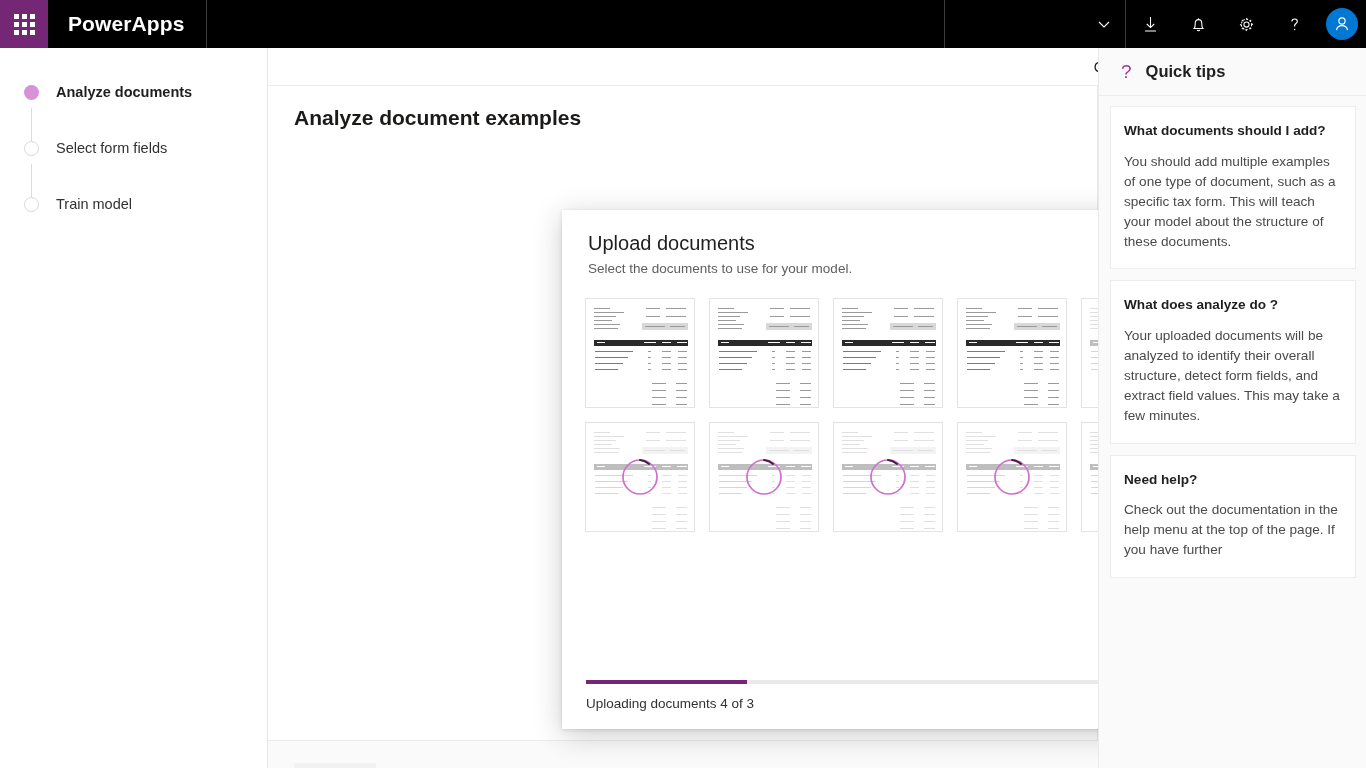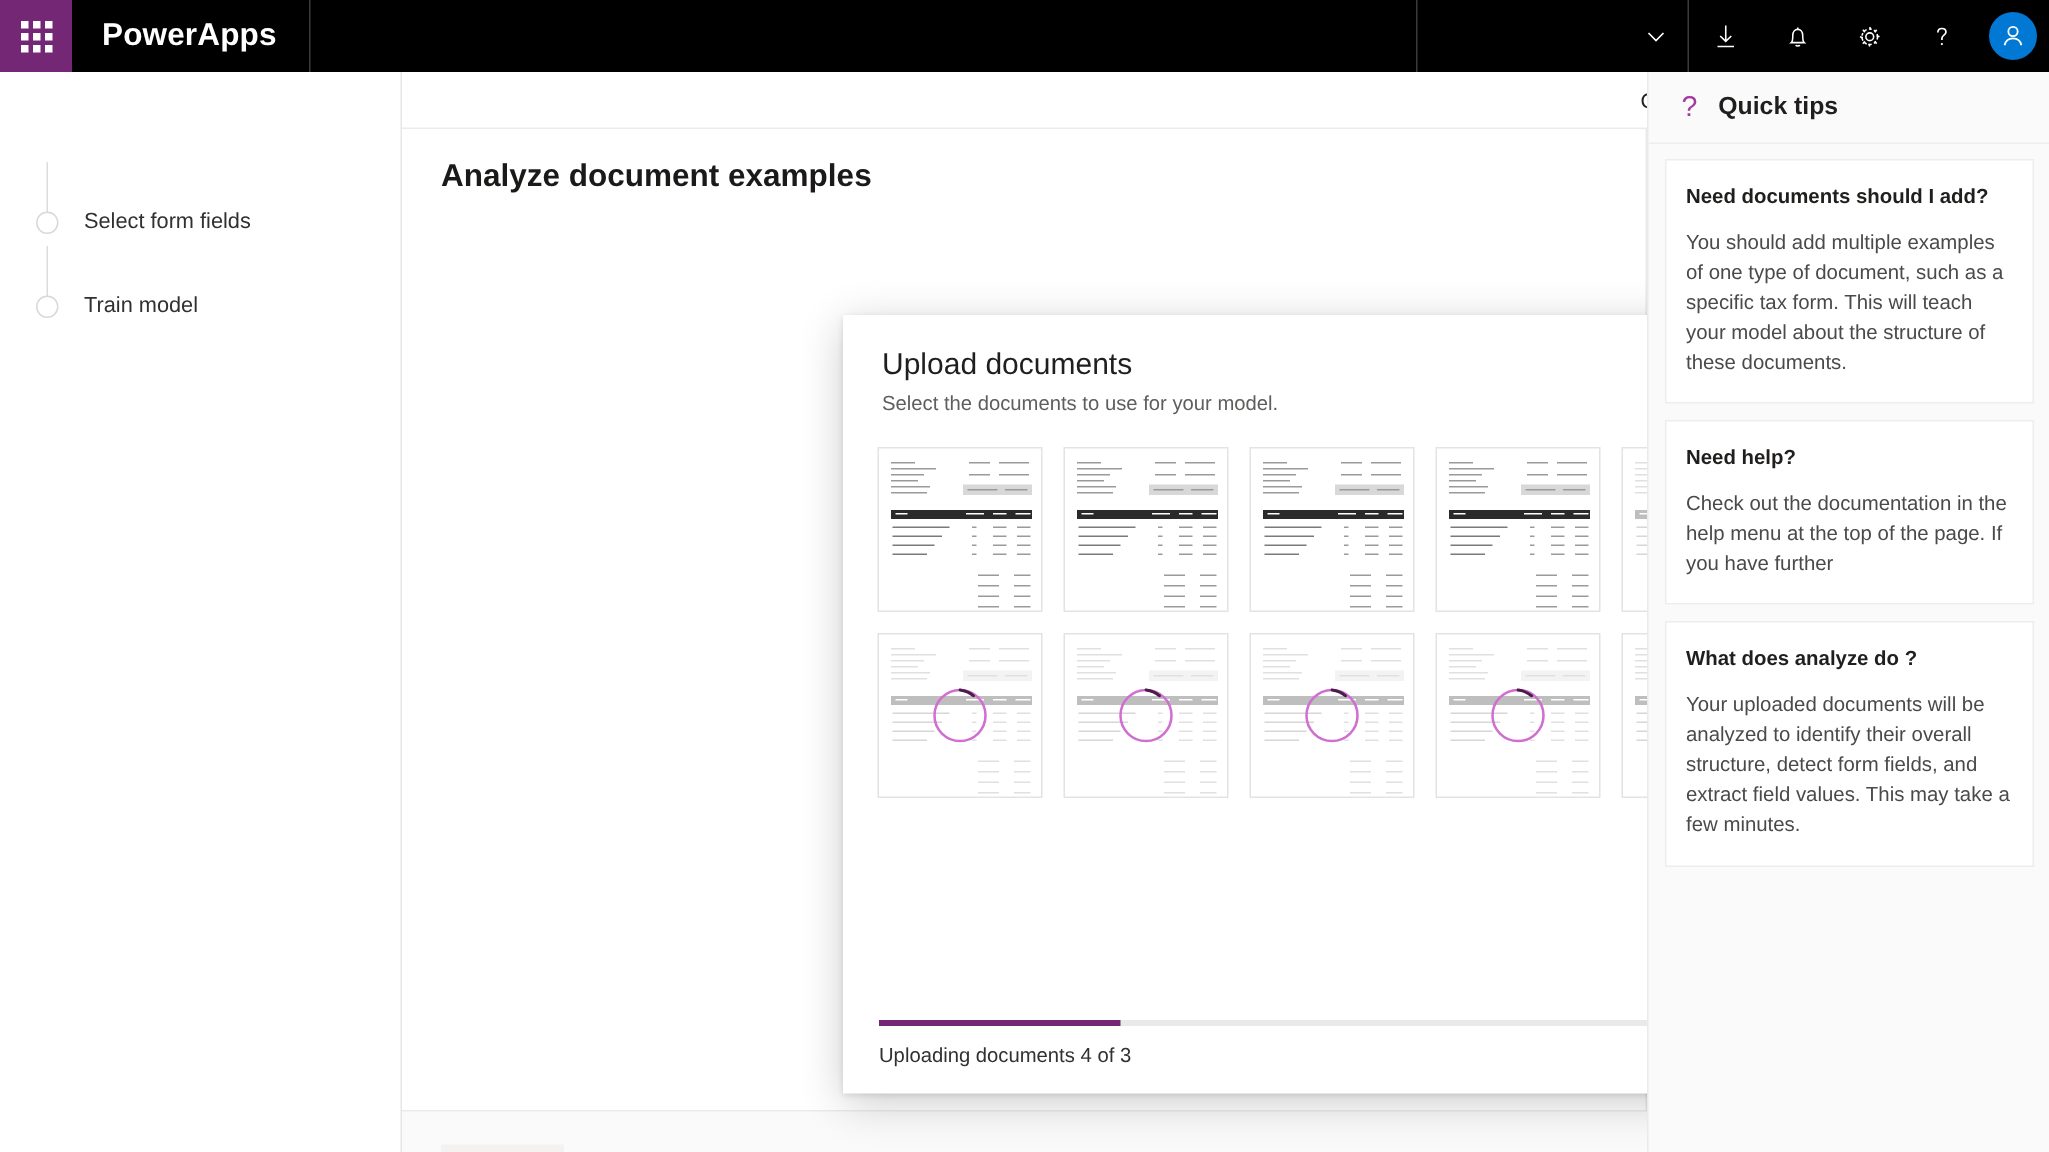--- a/index.html
+++ b/index.html
@@ -316,20 +316,24 @@
         </svg>
       </span>
     </div>
   </div>
 </div>
 
 <div class="rail">
   <div class="step-line" style="top:60px;height:44px;"></div>
   <div class="step-line" style="top:116px;height:44px;"></div>
 
+  <div class="step" style="top:28px;">
+    <span class="step-dot active"></span>
+    <span class="step-label active">Analyze documents</span>
+  </div>
   <div class="step" style="top:140px;">
     <span class="step-dot idle"></span>
     <span class="step-label">Train model</span>
   </div>
   <div class="step" style="top:84px;">
     <span class="step-dot idle"></span>
     <span class="step-label">Select form fields</span>
   </div>
 </div>
 
@@ -863,25 +867,25 @@
   </div>
 </div>
 
 <div class="tips">
   <div class="tips-head">
     <span class="tips-q">?</span>
     <span class="tips-title">Quick tips</span>
   </div>
   <div class="tips-list" id="tipslist">
       <div class="tip-card">
-        <div class="tip-h">Need documents should I add?</div>
+        <div class="tip-h">What documents should I add?</div>
         <div class="tip-b">You should add multiple examples of one type of document, such as a specific tax form. This will teach your model about the structure of these documents.</div>
+      </div>
+      <div class="tip-card">
+        <div class="tip-h">What does analyze do ?</div>
+        <div class="tip-b">Your uploaded documents will be analyzed to identify their overall structure, detect form fields, and extract field values. This may take a few minutes.</div>
       </div>
       <div class="tip-card">
         <div class="tip-h">Need help?</div>
         <div class="tip-b">Check out the documentation in the help menu at the top of the page. If you have further</div>
       </div>
-      <div class="tip-card">
-        <div class="tip-h">What does analyze do ?</div>
-        <div class="tip-b">Your uploaded documents will be analyzed to identify their overall structure, detect form fields, and extract field values. This may take a few minutes.</div>
-      </div>
     </div>
 </div>
 
 </body></html>

